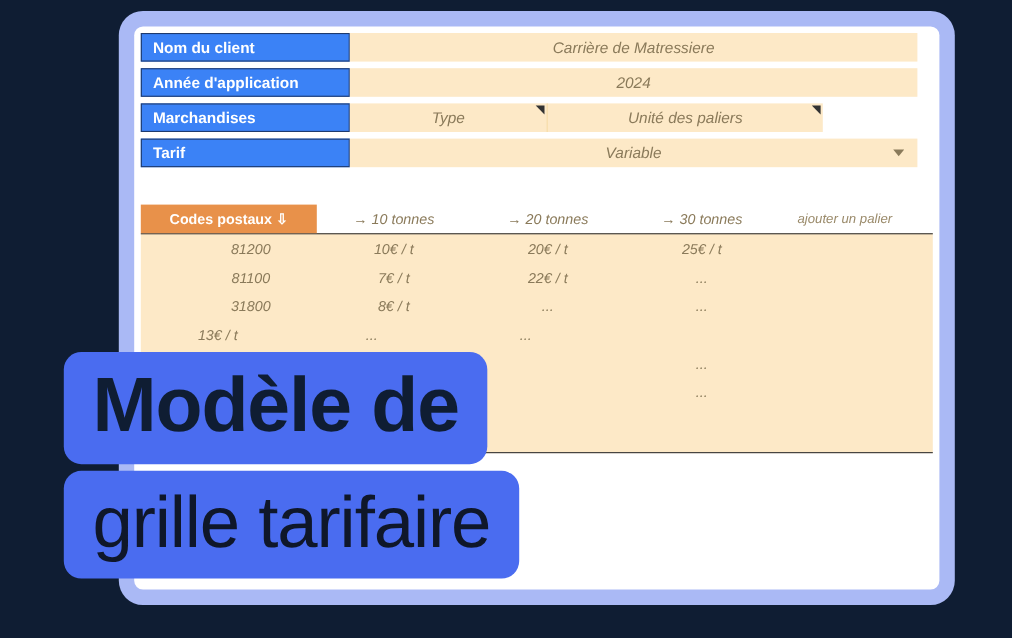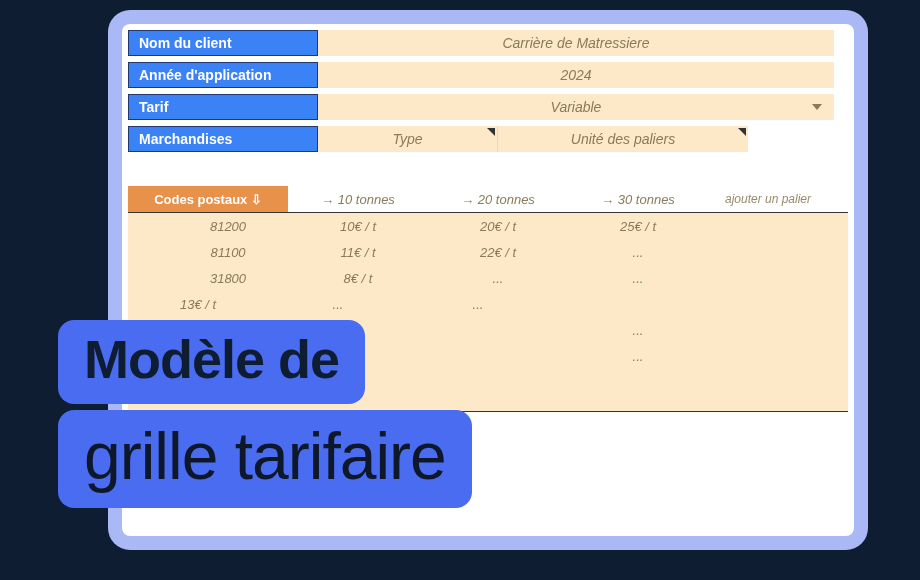--- a/index.html
+++ b/index.html
@@ -153,21 +153,21 @@
   }
   .title-line {
     display: inline-block;
     background: #4a6cf0;
     border-radius: 16px;
     padding: 8px 26px 14px 26px;
     margin-bottom: 6px;
   }
   .title-line.dark span {
     color: #0f1d33;
-    font-size: 54px;
+    font-size: 70px;
     font-weight: 600;
     letter-spacing: -1px;
   }
   .title-line.light span {
     color: #0f172a;
     font-size: 66px;
     font-weight: 500;
     letter-spacing: -1px;
   }
 </style>
@@ -178,65 +178,65 @@
   <div class="sheet">
 
     <div class="form-row">
       <div class="label-cell">Nom du client</div>
       <div class="value-cell">Carrière de Matressiere</div>
     </div>
 
     <div class="form-row">
       <div class="label-cell">Année d'application</div>
       <div class="value-cell">2024</div>
-    </div>
-
-    <div class="form-row">
-      <div class="label-cell">Tarif</div>
-      <div class="value-cell">
-        <span>Variable</span>
-        <span class="dropdown-arrow"></span>
-      </div>
     </div>
 
     <div class="form-row">
       <div class="label-cell">Marchandises</div>
       <div class="value-split">
         <div class="value-half left">
           <span>Type</span>
           <span class="tri-marker"></span>
         </div>
         <div class="value-half right">
           <span>Unité des paliers</span>
           <span class="tri-marker"></span>
         </div>
       </div>
     </div>
 
+    <div class="form-row">
+      <div class="label-cell">Tarif</div>
+      <div class="value-cell">
+        <span>Variable</span>
+        <span class="dropdown-arrow"></span>
+      </div>
+    </div>
+
     <div class="spacer"></div>
 
     <div class="table-wrap">
       <div class="header-row">
         <div class="hcell codes">Codes postaux ⇩</div>
         <div class="hcell tier">→ 10 tonnes</div>
         <div class="hcell tier">→ 20 tonnes</div>
         <div class="hcell tier">→ 30 tonnes</div>
         <div class="hcell add">ajouter un palier</div>
       </div>
       <div class="body-wrap" id="table-body">
           <div class="data-row">
             <div class="dcell codes">81200</div>
             <div class="dcell tier">10€ / t</div>
             <div class="dcell tier">20€ / t</div>
             <div class="dcell tier">25€ / t</div>
             <div class="dcell add"></div>
           </div>
           <div class="data-row">
             <div class="dcell codes">81100</div>
-            <div class="dcell tier">11€ / t</div>
+            <div class="dcell tier">7€ / t</div>
             <div class="dcell tier">22€ / t</div>
             <div class="dcell tier">...</div>
             <div class="dcell add"></div>
           </div>
           <div class="data-row">
             <div class="dcell codes">31800</div>
             <div class="dcell tier">8€ / t</div>
             <div class="dcell tier">...</div>
             <div class="dcell tier">...</div>
             <div class="dcell add"></div>

